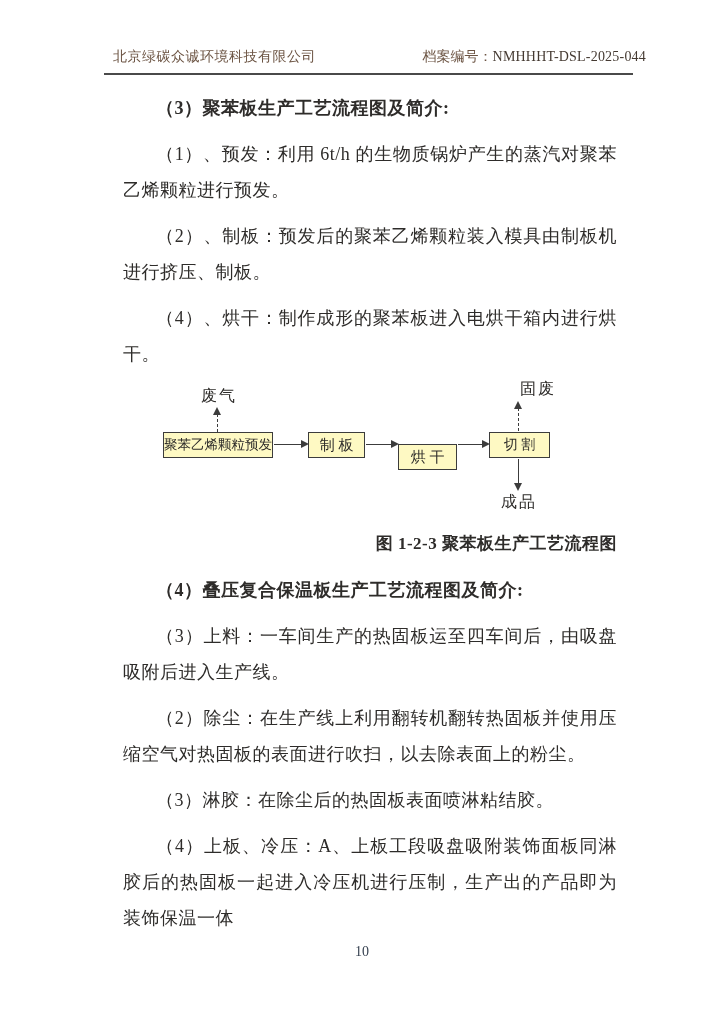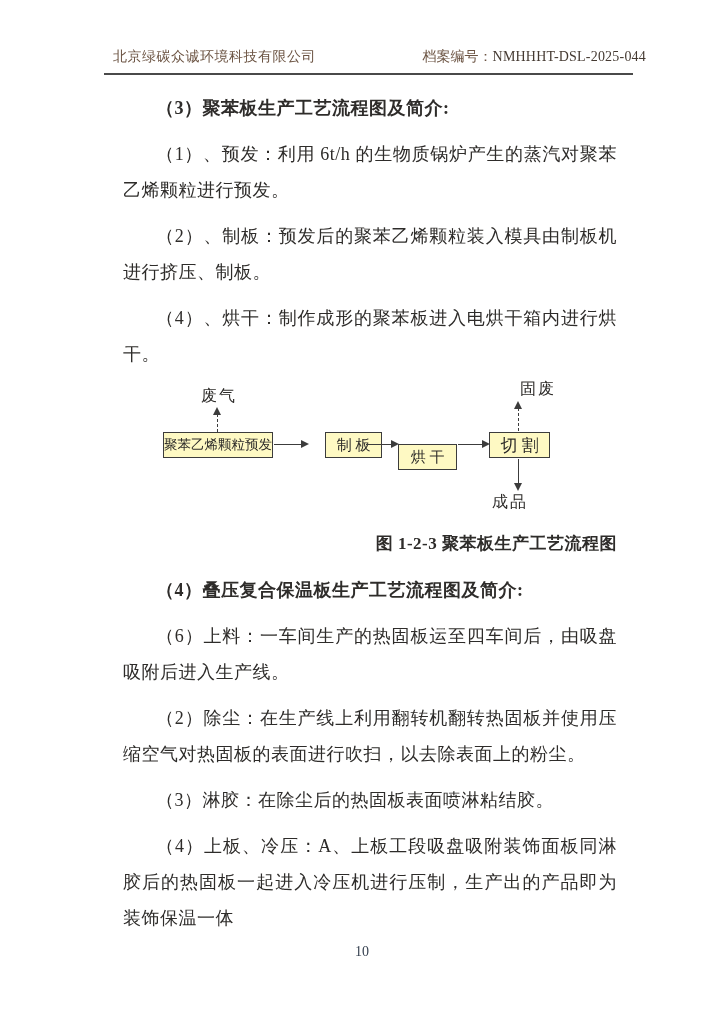--- a/index.html
+++ b/index.html
@@ -147,34 +147,34 @@
     <p class="h">（3）聚苯板生产工艺流程图及简介:</p>
     <p>（1）、预发：利用 6t/h 的生物质锅炉产生的蒸汽对聚苯乙烯颗粒进行预发。</p>
     <p>（2）、制板：预发后的聚苯乙烯颗粒装入模具由制板机进行挤压、制板。</p>
     <p>（4）、烘干：制作成形的聚苯板进入电烘干箱内进行烘干。</p>
 
     <div class="diagram">
       <span class="dlabel" style="left:88px; top:4px;">废气</span>
       <span class="vdash" style="left:104px; top:27px; height:23px;"></span>
       <span class="dbox" style="left:50px; top:50px; width:110px;">聚苯乙烯颗粒预发</span>
       <span class="harrow" style="left:161px; top:62px; width:33px;"></span>
-      <span class="dbox" style="left:212px; top:50px; width:57px; font-size:15px;">制 板</span>
+      <span class="dbox" style="left:195px; top:50px; width:57px; font-size:15px;">制 板</span>
       <span class="harrow" style="left:253px; top:62px; width:31px;"></span>
       <span class="dbox" style="left:285px; top:62px; width:59px; font-size:15px;text-align:right;">烘 干</span>
       <span class="harrow" style="left:345px; top:62px; width:30px;"></span>
-      <span class="dbox" style="left:376px; top:50px; width:61px; font-size:17px;">切 割</span>
+      <span class="dbox" style="left:376px; top:50px; width:61px; font-size:14px;">切 割</span>
       <span class="dlabel" style="left:407px; top:-3px;">固废</span>
       <span class="vdash" style="left:405px; top:21px; height:28px;"></span>
       <span class="vdown" style="left:405px; top:77px; height:30px;"></span>
-      <span class="dlabel" style="left:379px; top:110px;">成品</span>
+      <span class="dlabel" style="left:388px; top:110px;">成品</span>
     </div>
 
     <p class="caption">图 1-2-3 聚苯板生产工艺流程图</p>
     <p class="h">（4）叠压复合保温板生产工艺流程图及简介:</p>
-    <p>（6）上料：一车间生产的热固板运至四车间后，由吸盘吸附后进入生产线。</p>
+    <p>（3）上料：一车间生产的热固板运至四车间后，由吸盘吸附后进入生产线。</p>
     <p>（2）除尘：在生产线上利用翻转机翻转热固板并使用压缩空气对热固板的表面进行吹扫，以去除表面上的粉尘。</p>
     <p>（3）淋胶：在除尘后的热固板表面喷淋粘结胶。</p>
     <p>（4）上板、冷压：A、上板工段吸盘吸附装饰面板同淋胶后的热固板一起进入冷压机进行压制，生产出的产品即为装饰保温一体</p>
   </div>
 
   <div class="pagenum">10</div>
 
 </div>
 
 </body></html>

